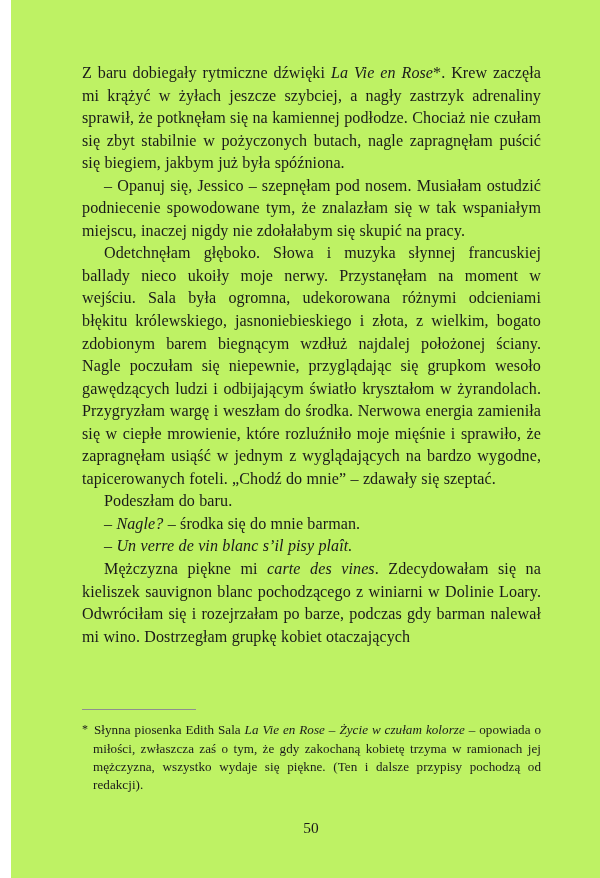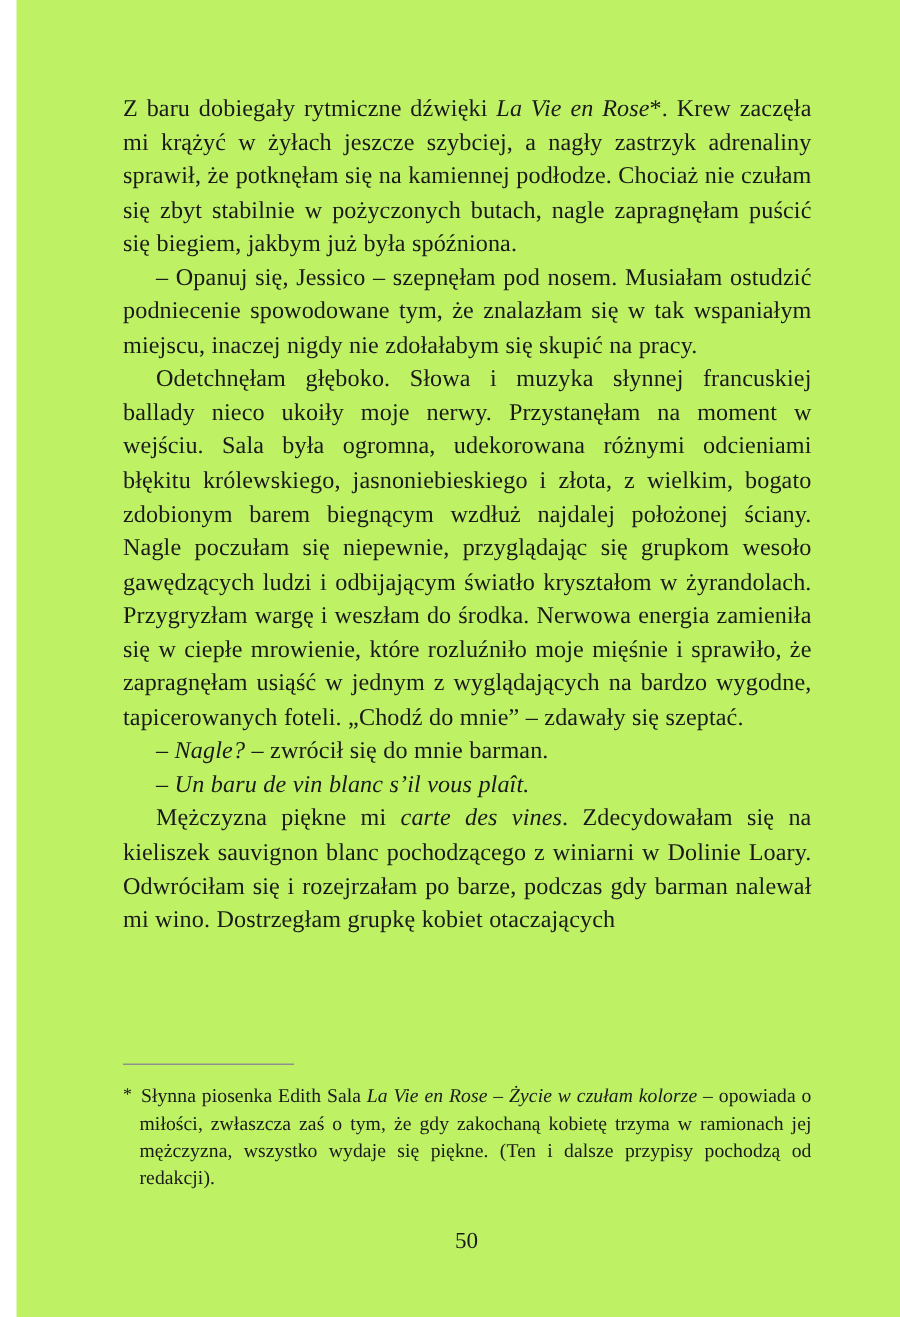--- a/index.html
+++ b/index.html
@@ -104,22 +104,23 @@
 </style>
 </head>
 <body>
 
 <div class="page">
 
   <div class="textblock">
       <p class="para first"><span>Z baru dobiegały rytmiczne dźwięki </span><i>La Vie en Rose</i><span>*. Krew zaczę­ła mi krążyć w żyłach jeszcze szybciej, a nagły zastrzyk adrenali­ny sprawił, że potknęłam się na kamiennej podłodze. Chociaż nie czułam się zbyt stabilnie w pożyczonych butach, nagle zapragnę­łam puścić się biegiem, jakbym już była spóźniona.</span></p>
       <p class="para"><span>– Opanuj się, Jessico – szepnęłam pod nosem. Musiałam ostudzić podniecenie spowodowane tym, że znalazłam się w tak wspaniałym miejscu, inaczej nigdy nie zdołałabym się skupić na pracy.</span></p>
       <p class="para"><span>Odetchnęłam głęboko. Słowa i muzyka słynnej francuskiej ballady nieco ukoiły moje nerwy. Przystanęłam na moment w wejściu. Sala była ogromna, udekorowana różnymi odcienia­mi błękitu królewskiego, jasnoniebieskiego i złota, z wielkim, bogato zdobionym barem biegnącym wzdłuż najdalej położo­nej ściany. Nagle poczułam się niepewnie, przyglądając się grup­kom wesoło gawędzących ludzi i odbijającym światło kryszta­łom w żyrandolach. Przygryzłam wargę i weszłam do środka. Nerwowa energia zamieniła się w ciepłe mrowienie, które roz­luźniło moje mięśnie i sprawiło, że zapragnęłam usiąść w jed­nym z wyglądających na bardzo wygodne, tapicerowanych fo­teli. „Chodź do mnie” – zdawały się szeptać.</span></p>
-      <p class="para"><span>– </span><i>Nagle?</i><span> – zwrócił się do mnie barman.</span></p>
-      <p class="para"><span>– </span><i>Un baru de vin blanc s’il vous plaît.</i></p>
+      <p class="para"><span>Podeszłam do baru.</span></p>
+      <p class="para"><span>– </span><i>Nagle?</i><span> – środka się do mnie barman.</span></p>
+      <p class="para"><span>– </span><i>Un verre de vin blanc s’il pisy plaît.</i></p>
       <p class="para"><span>Mężczyzna piękne mi </span><i>carte des vines</i><span>. Zdecydowałam się na kieliszek sauvignon blanc pochodzącego z winiarni w Dolinie Loary. Odwróciłam się i rozejrzałam po barze, podczas gdy bar­man nalewał mi wino. Dostrzegłam grupkę kobiet otaczających</span></p>
     </div>
 
   <div class="footnote-zone">
     <hr class="footnote-rule">
     <p class="footnote"><span class="fn-mark">*</span><span> Słynna piosenka Edith Sala </span><i>La Vie en Rose</i><span> – </span><i>Życie w czułam kolorze</i><span> – opo­wiada o miłości, zwłaszcza zaś o tym, że gdy zakochaną kobietę trzyma w ramionach jej mężczyzna, wszystko wydaje się piękne. (Ten i dalsze przy­pisy pochodzą od redakcji).</span></p>
   </div>
 
   <div class="folio">50</div>
 

